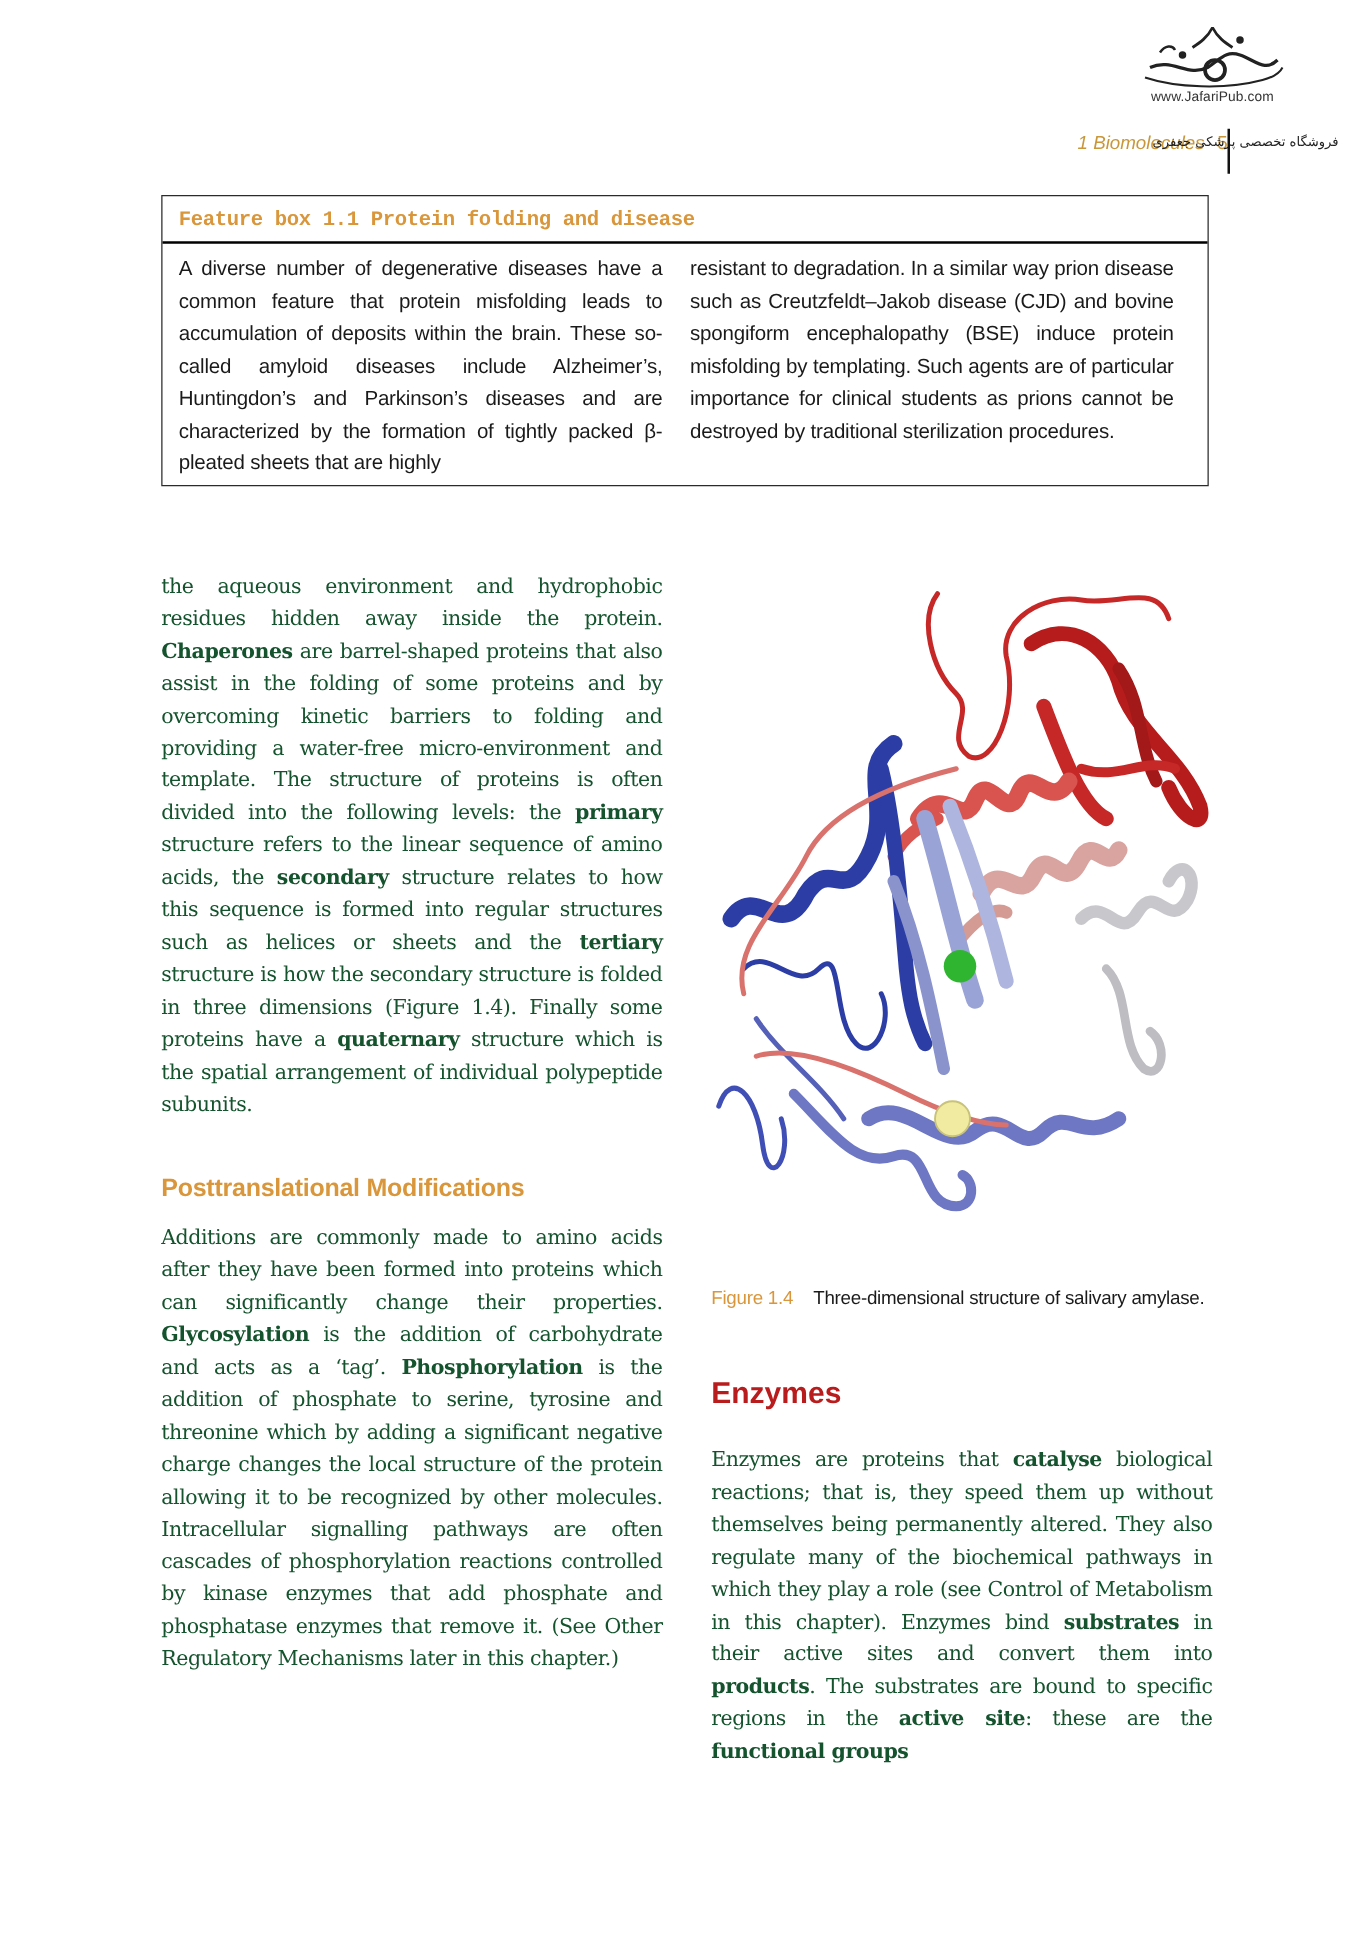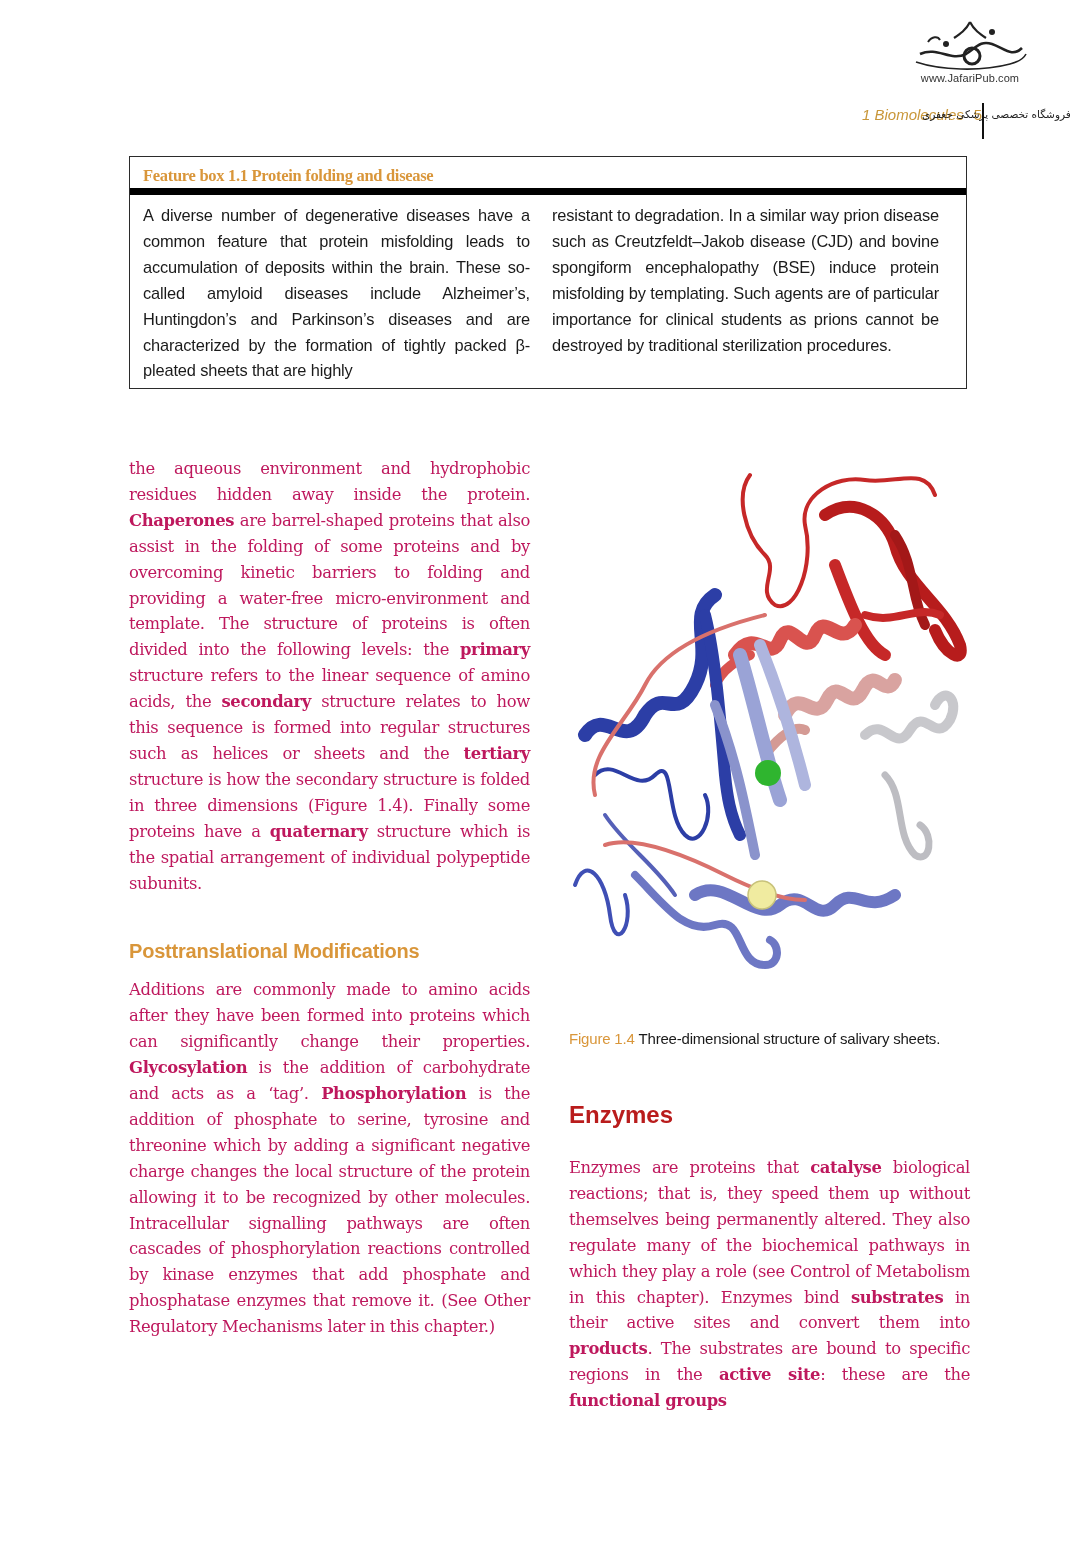--- a/index.html
+++ b/index.html
@@ -8,36 +8,36 @@
   .watermark { position: absolute; left: 905px; top: 18px; width: 130px; text-align: center; }
   .watermark svg { display: block; margin: 0 auto; }
   .watermark .url { font-family: "Liberation Sans", sans-serif; font-size: 11px; color: #333; margin-top: -2px; letter-spacing: 0.1px; }
 
   .running-head { position: absolute; left: 862px; top: 106px; font-family: "Liberation Sans", sans-serif; font-size: 15px; color: #c9973a; font-style: italic; white-space: nowrap; }
   .running-head .pg { font-style: normal; margin-left: 10px; }
   .head-rule { position: absolute; left: 982px; top: 103px; width: 2px; height: 36px; background: #111; }
   .persian { position: absolute; left: 922px; top: 108px; font-family: "DejaVu Sans", sans-serif; font-size: 10.5px; color: #222; direction: rtl; white-space: nowrap; }
 
   .feature-box { position: absolute; left: 129px; top: 156px; width: 838px; height: 233px; border: 1px solid #2b2b2b; box-sizing: border-box; }
-  .feature-box .fb-title { height: 38px; border-bottom: 7px solid #000000; box-sizing: border-box; padding: 9px 0 0 13px; font-family: Liberation Serif, serif; font-weight: bold; font-size: 16.5px; color: #d9963a; letter-spacing: -0.3px; }
+  .feature-box .fb-title { height: 38px; border-bottom: 2px solid #000000; box-sizing: border-box; padding: 9px 0 0 13px; font-family: Liberation Mono, monospace; font-weight: bold; font-size: 16.5px; color: #d9963a; letter-spacing: -0.3px; }
   .feature-box .fb-cols { display: flex; padding: 8px 13px 0 13px; gap: 22px; }
   .feature-box .fb-col { width: 387px; font-family: "Liberation Sans", sans-serif; font-size: 16.4px; line-height: 25.9px; text-align: justify; color: #1a1a1a; letter-spacing: -0.15px; }
 
   .col-left { position: absolute; left: 129px; top: 456px; width: 401px; }
   .col-right { position: absolute; left: 569px; width: 401px; }
 
-  .body-text { font-family: "DejaVu Serif", serif; font-size: 16.4px; line-height: 25.9px; text-align: justify; color: #be185d; letter-spacing: -0.35px; margin: 0; }
+  .body-text { font-family: "DejaVu Serif", serif; font-size: 16.4px; line-height: 25.9px; text-align: justify; color: #14532d; letter-spacing: -0.35px; margin: 0; }
   .body-text b { font-weight: bold; }
 
   .subhead { font-family: "Liberation Sans", sans-serif; font-weight: bold; font-size: 20px; color: #d9963a; margin: 0; letter-spacing: -0.2px; }
   .headA { font-family: "Liberation Sans", sans-serif; font-weight: bold; font-size: 24px; color: #b91c1c; margin: 0; }
 
   .figure { position: absolute; left: 565px; top: 455px; width: 410px; height: 555px; }
   .caption { position: absolute; left: 569px; top: 1028px; width: 400px; font-family: "Liberation Sans", sans-serif; font-size: 15px; line-height: 21px; color: #1a1a1a; letter-spacing: -0.2px; }
-  .caption .fig-label { color: #d9963a; margin-right: 4px; text-align: center; }
+  .caption .fig-label { color: #d9963a; margin-right: 16px; text-align: center; }
 </style>
 </head>
 <body>
 
 <div class="watermark">
   <svg width="120" height="56" viewBox="0 0 120 56">
     <path d="M60 4 C56 12, 50 16, 44 20 M60 4 C64 12, 70 16, 76 20" stroke="#222" stroke-width="2.2" fill="none"></path>
     <path d="M10 36 C28 28, 40 44, 56 36 C66 30, 70 22, 82 26 C94 30, 102 40, 112 30" stroke="#222" stroke-width="2.6" fill="none"></path>
     <path d="M6 44 C30 52, 70 54, 100 46 C108 44, 114 40, 116 36" stroke="#222" stroke-width="1.6" fill="none"></path>
     <circle cx="36" cy="26" r="3" fill="#222"></circle>
@@ -104,20 +104,20 @@
 
       <path d="M30 340 C20 300, 60 270, 80 230 C100 190, 160 170, 200 160" stroke="#d9716c" stroke-width="4"></path>
       <path d="M40 390 C70 380, 120 400, 160 420 C190 435, 220 445, 240 445" stroke="#d9716c" stroke-width="4"></path>
     </g>
     <circle cx="203" cy="318" r="13" fill="#2fb52f"></circle>
     <circle cx="197" cy="440" r="14" fill="#f0eba0" stroke="#c8c27a" stroke-width="1.5"></circle>
   </svg>
 </div>
 
 <div class="caption">
-  <span class="fig-label">Figure 1.4</span><span>Three-dimensional structure of salivary sheets.</span>
+  <span class="fig-label">Figure 1.4</span><span>Three-dimensional structure of salivary amylase.</span>
 </div>
 
 <div class="col-right" style="top:1101px;">
   <h2 class="headA">Enzymes</h2>
   <div style="height:26px"></div>
   <p class="body-text">Enzymes are proteins that <b>catalyse</b> biological reactions; that is, they speed them up without themselves being permanently altered. They also regulate many of the biochemical pathways in which they play a role (see Control of Metabolism in this chapter). Enzymes bind <b>substrates</b> in their active sites and convert them into <b>products</b>. The substrates are bound to specific regions in the <b>active site</b>: these are the <b>functional groups</b></p>
 </div>
 
 </body></html>

